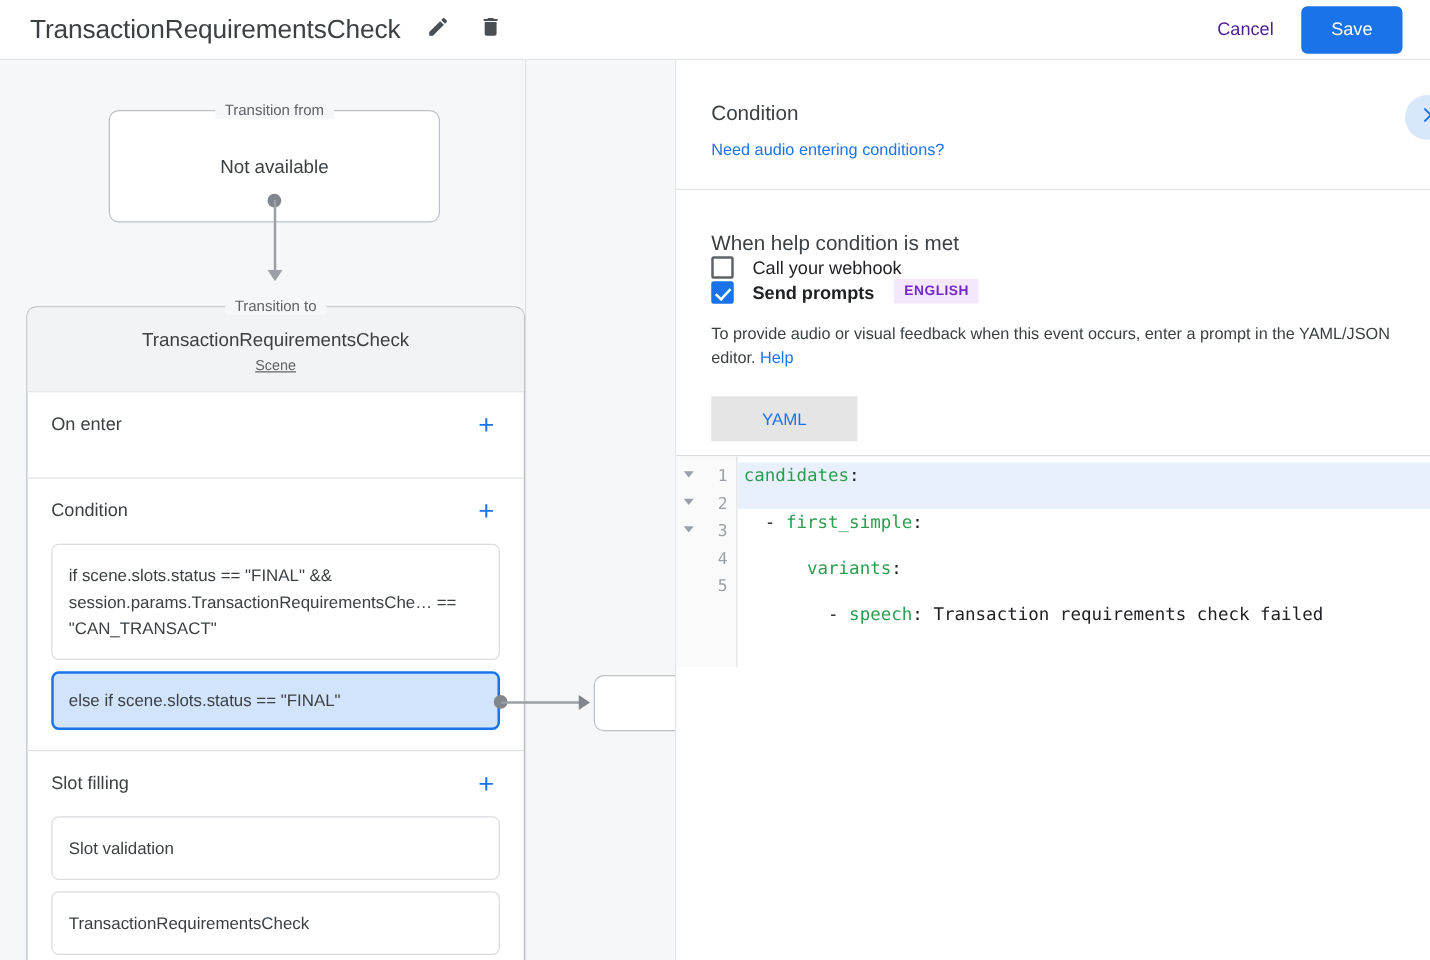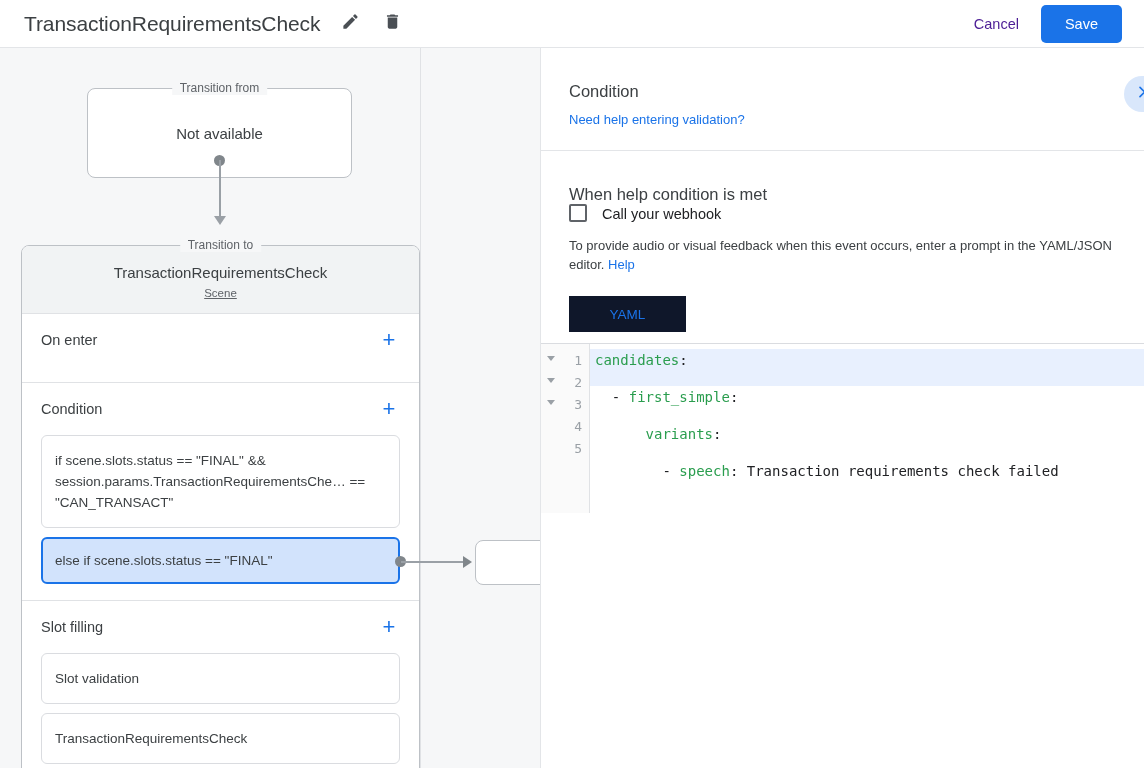--- a/index.html
+++ b/index.html
@@ -254,21 +254,21 @@
     max-width: 562px;
   }
 
   
   .tabs { display: flex; margin-top: 22px; }
   .tab {
     width: 117px; height: 36px;
     display: flex; align-items: center; justify-content: center;
     font-size: 13.5px; color: #5f6368; cursor: pointer;
   }
-  .tab.active { background: #0f172a; color: #1a73e8; }
+  .tab.active { background: #e5e5e5; color: #1a73e8; }
 
   .editor {
     margin-top: 11px;
     border-top: 1px solid #dadce0;
     display: flex;
     height: 170px;
     overflow: hidden;
   }
   .gutter {
     width: 49px; flex: none;
@@ -394,33 +394,38 @@
       <svg width="16" height="16" viewBox="0 0 24 24" fill="none" stroke="#1a73e8" stroke-width="2.4" stroke-linecap="round" stroke-linejoin="round">
         <polyline points="9 5 16 12 9 19"></polyline>
       </svg>
     </span>
   </div>
 
   <div class="panel-section">
     <div class="panel-h">Condition</div>
 
 
-    <span class="link">Need help entering validation?</span>
+    <span class="link">Need audio entering conditions?</span>
   </div>
 
   <div class="panel-divider"></div>
 
   <div class="panel-section">
     <div class="panel-h">When help condition is met</div>
 
     <div class="cb-row">
       <div class="cb"></div>
       <div class="cb-label">Call your webhook</div>
     </div>
 
+    <div class="cb-row">
+      <div class="cb checked"></div>
+      <div class="cb-label bold">Send prompts</div>
+      <div class="badge">ENGLISH</div>
+    </div>
 
     <div class="help-text">
       <span>To provide audio or visual feedback when this event occurs, enter a prompt in the YAML/JSON editor.</span>
       <span class="link" style="margin-top:0; font-size:13px;">Help</span>
     </div>
 
     <div class="tabs">
       <div class="tab active">YAML</div>
     </div>
   </div>

